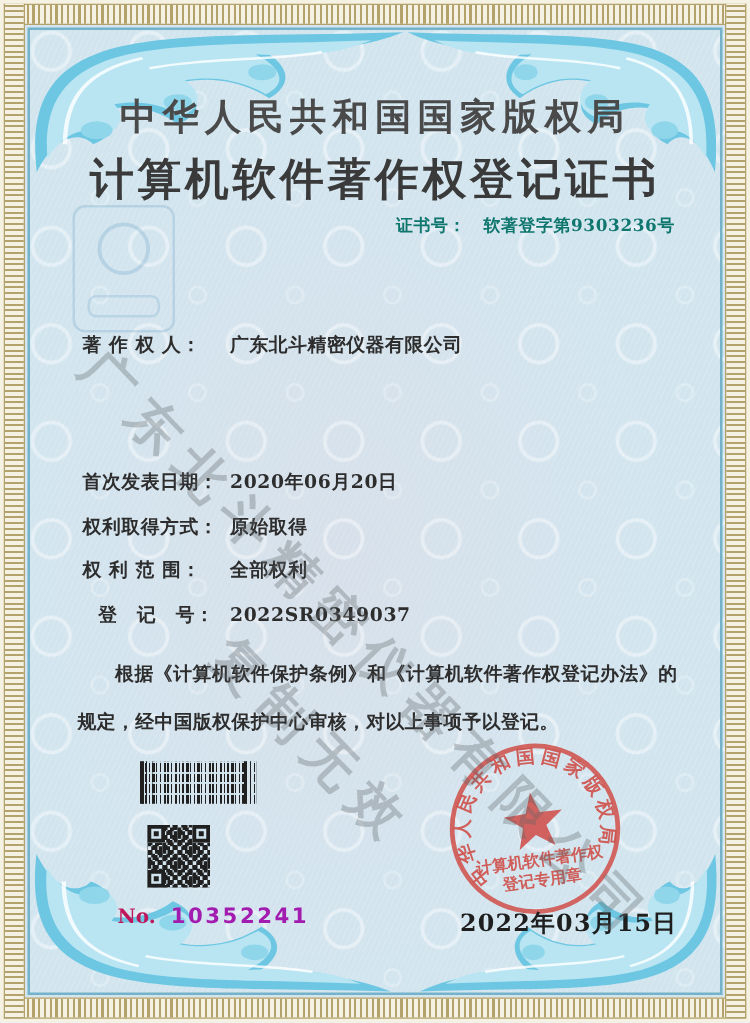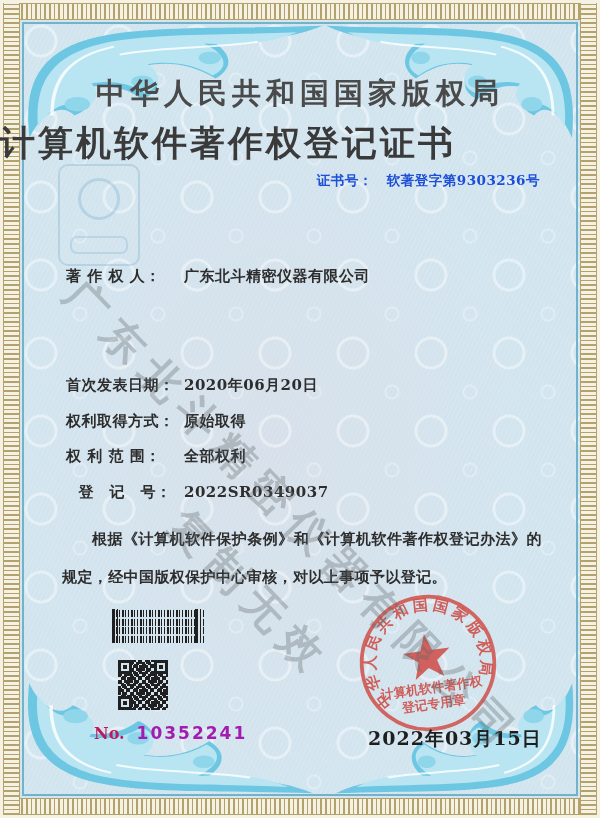--- a/index.html
+++ b/index.html
@@ -49,24 +49,24 @@
 
   
   .wm{position:absolute;z-index:9;pointer-events:none;white-space:nowrap;
       font-weight:700;color:rgba(95,99,104,.33);transform-origin:0 0;}
   .wm1{left:92px;top:268px;font-size:42px;letter-spacing:11px;transform:rotate(46deg);}
   .wm2{left:196px;top:498px;font-size:42px;letter-spacing:11px;transform:rotate(46deg);}
 
   
   .authority{position:absolute;left:0;right:0;top:74px;text-align:center;z-index:6;
     font-size:29px;font-weight:700;letter-spacing:5px;color:#4a4a4a;}
-  .cert-title{position:absolute;left:0;right:0;top:120px;z-index:6;
+  .cert-title{position:absolute;left:0;right:0;top:120px;text-align:center;z-index:6;
     font-size:35px;font-weight:700;letter-spacing:3px;color:#3a3a3a;}
   .certno{position:absolute;right:60px;top:172px;z-index:6;
-    font-size:13.5px;font-weight:700;color:#1d4ed8;letter-spacing:.5px;}
+    font-size:13.5px;font-weight:700;color:#0f766e;letter-spacing:.5px;}
   .certno .lbl{margin-right:14px;}
 
   
   .row{position:absolute;left:66px;z-index:6;font-size:15px;font-weight:700;color:#2d2d2d;}
   .row .lb{display:inline-block;width:118px;vertical-align:top;letter-spacing:.5px;}
   .row .vl{display:inline-block;vertical-align:top;letter-spacing:.5px;}
   .row .extra{margin-left:118px;line-height:19.5px;letter-spacing:.5px;}
   .r0{top:200px;line-height:19.5px;}
   .r1{top:267px;}
   .r2{top:338px;}

